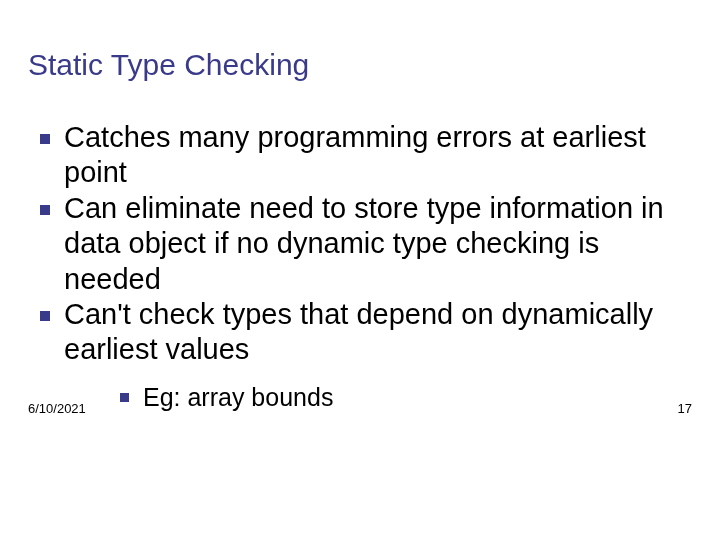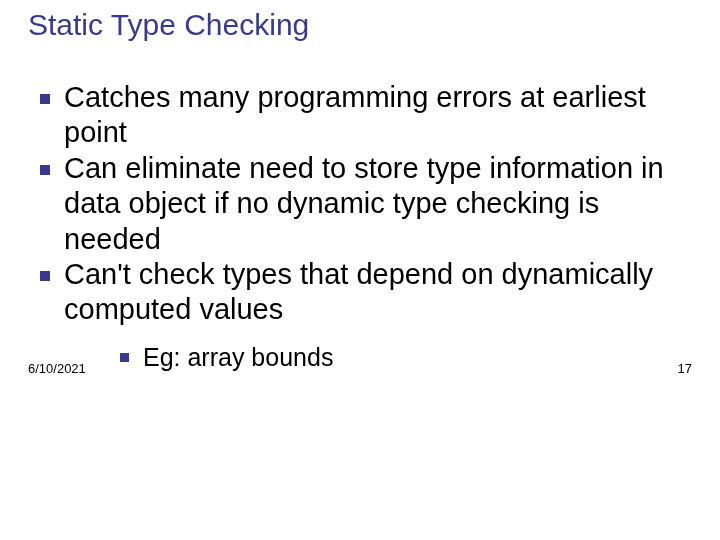--- a/index.html
+++ b/index.html
@@ -10,20 +10,21 @@
     background: #ffffff;
     font-family: Arial, Helvetica, sans-serif;
     position: relative;
     overflow: hidden;
   }
   .slide {
     width: 720px;
     height: 392px;
     position: relative;
     box-sizing: border-box;
+    margin-top: 40px;
   }
   .title {
     position: absolute;
     top: 8px;
     left: 28px;
     font-size: 30px;
     color: #3a3a8a;
     font-weight: normal;
   }
   .body {
@@ -102,21 +103,21 @@
       <div class="item-text">Catches many programming errors at earliest point</div>
     </div>
 
     <div class="item">
       <div class="bullet"></div>
       <div class="item-text">Can eliminate need to store type information in data object if no dynamic type checking is needed</div>
     </div>
 
     <div class="item">
       <div class="bullet"></div>
-      <div class="item-text">Can't check types that depend on dynamically computed values</div>
+      <div class="item-text">Can't check types that depend on dynamically earliest values</div>
     </div>
 
     <div class="subitems">
       <div class="subitem">
         <div class="subbullet"></div>
         <div class="subitem-text">Eg: array bounds</div>
       </div>
     </div>
 
   </div>

